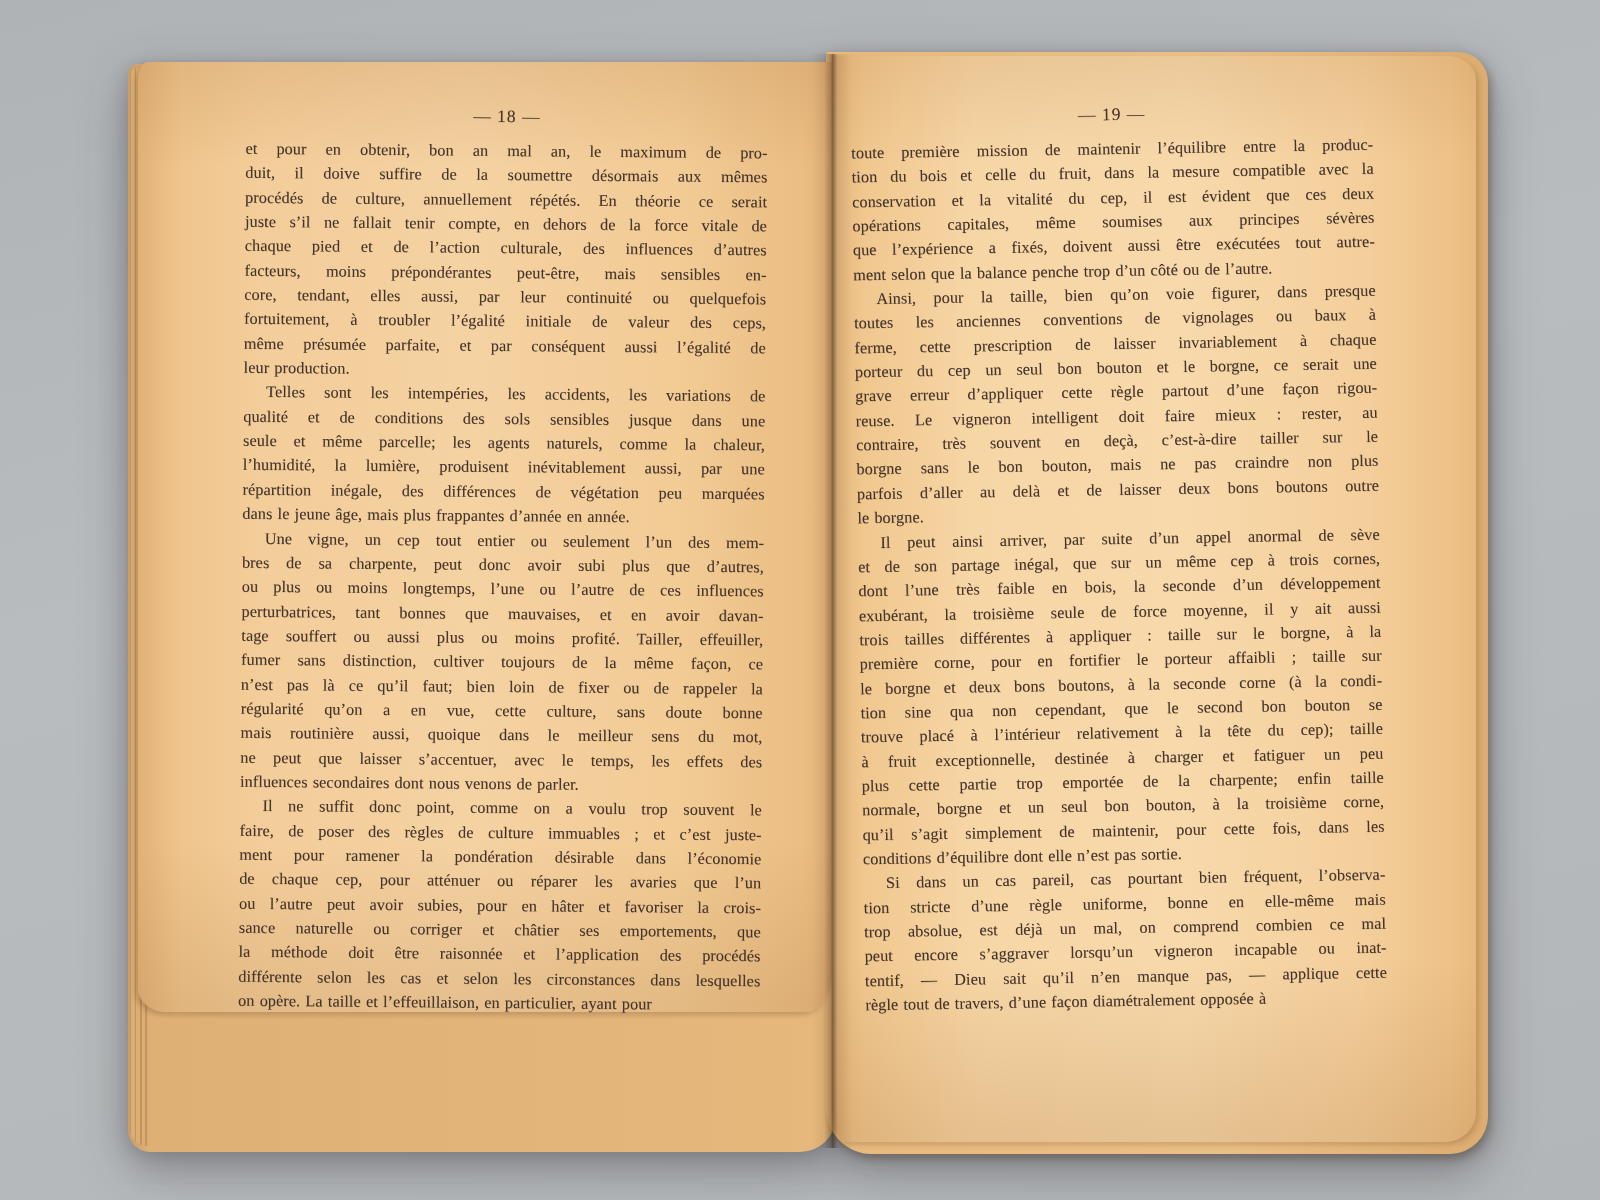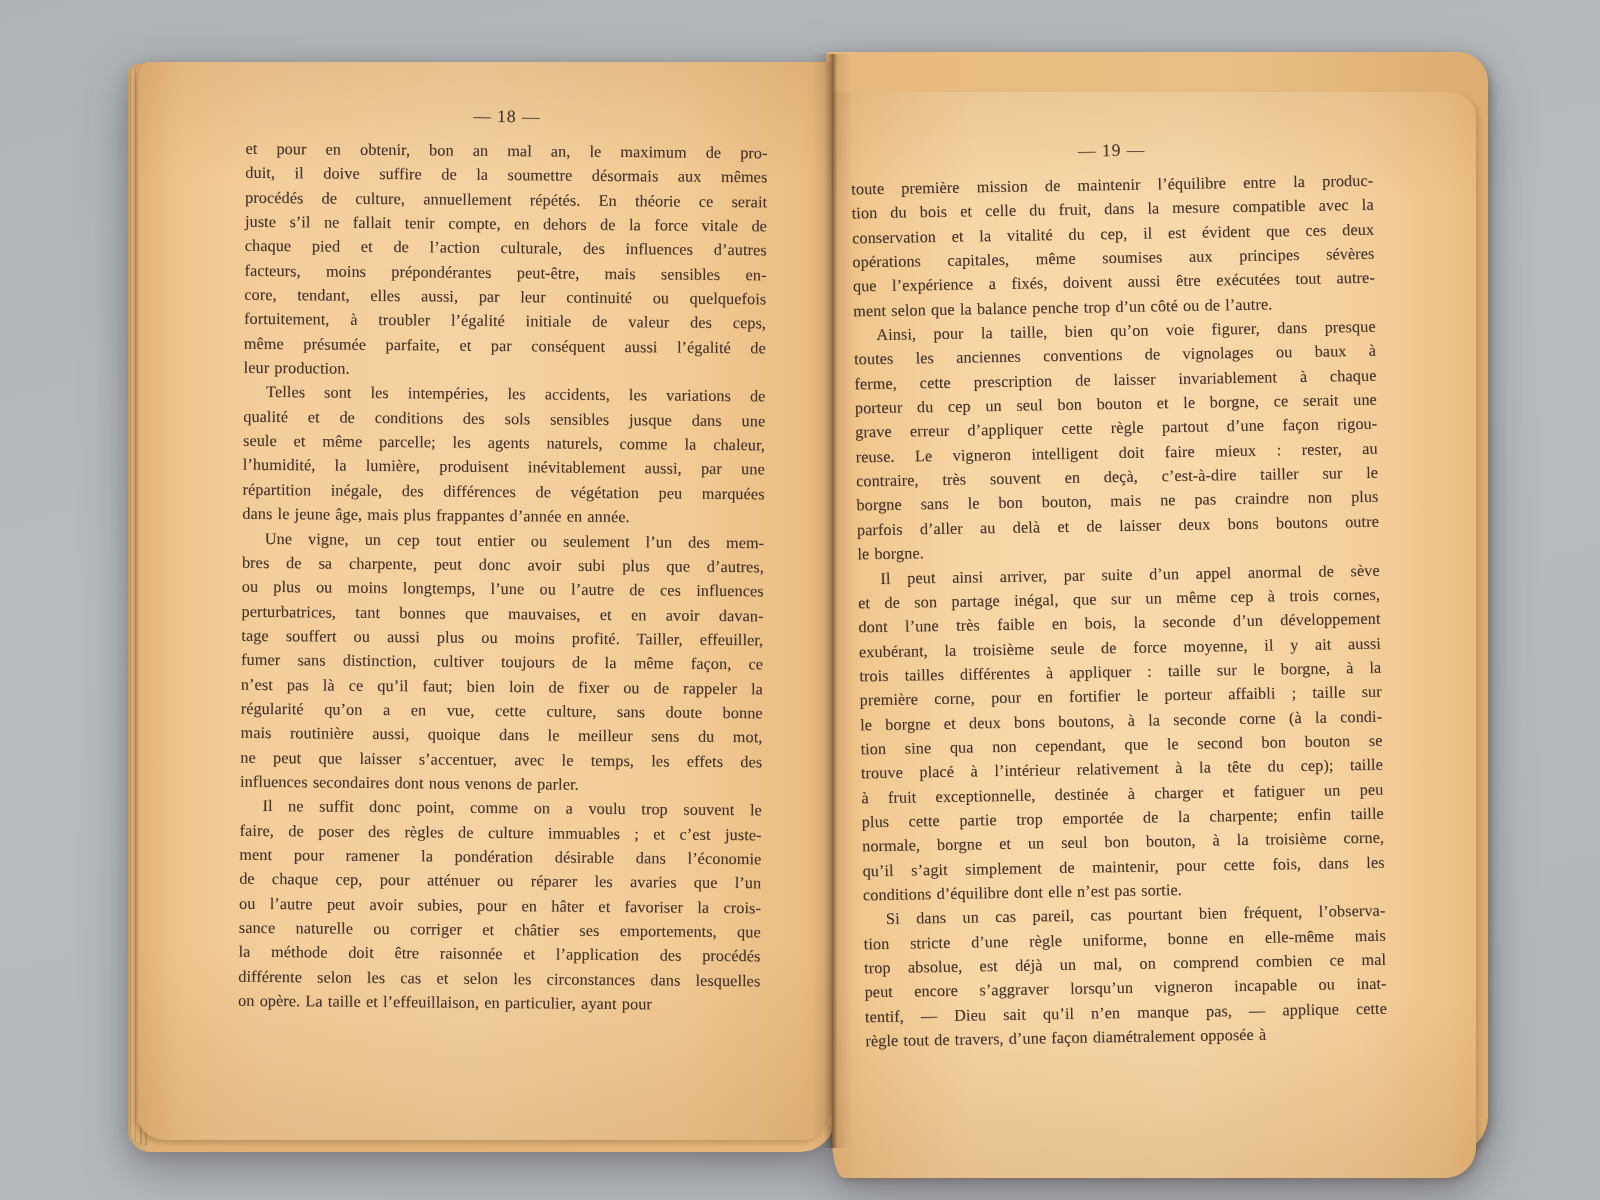--- a/index.html
+++ b/index.html
@@ -29,35 +29,34 @@
   .under-right {
     position:absolute; left:700px; top:6px; width:662px; height:1102px;
     background: linear-gradient(to right, #e8b97e 0%, #eabf85 60%, #dcac70 100%);
     border-radius: 4px 30px 38px 46px;
     box-shadow: 3px 5px 7px rgba(70,45,20,0.28);
   }
   .page {
     position:absolute;
   }
   .page-left {
-    left:12px; top:16px; width:694px; height:1078px;
+    left:12px; top:16px; width:694px; height:950px;
     border-radius: 10px 0 26px 28px / 18px 0 40px 24px;
     background:
       linear-gradient(to bottom, rgba(185,135,80,0.24) 0%, rgba(255,238,205,0) 11%, rgba(255,238,205,0) 82%, rgba(175,125,70,0.22) 99%),
       linear-gradient(to right, #e2b177 0%, #efc58d 6%, #f3cd9a 18%, #f5d2a2 48%, #f2cb95 78%, #eabd83 96%, #e4b378 100%);
     box-shadow: -3px 3px 5px rgba(90,55,25,0.25);
   }
   .page-right {
     left:706px; top:10px; width:644px; height:1086px;
     border-radius: 0 28px 32px 12px / 0 24px 30px 40px;
     background:
       linear-gradient(to bottom, rgba(185,135,80,0.20) 0%, rgba(255,242,212,0) 10%, rgba(255,242,212,0) 83%, rgba(175,125,70,0.24) 99%),
       linear-gradient(to right, #e6b77c 0%, #f0c78f 5%, #f7d6a6 22%, #f8d9ab 55%, #f4cf9c 82%, #eec289 96%, #e9bb7f 100%);
     box-shadow: 3px 3px 5px rgba(90,55,25,0.20);
-    margin-top: 36px;
   }
   .gutter {
     position:absolute; left:686px; top:8px; width:40px; height:1094px;
     background: linear-gradient(to right,
       rgba(92,58,25,0) 0%, rgba(92,58,25,0.10) 30%,
       rgba(58,34,12,0.36) 48%, rgba(45,26,9,0.55) 50.5%,
       rgba(92,58,25,0.14) 64%, rgba(92,58,25,0) 100%);
     pointer-events:none;
   }
   .text-col { position:absolute; }

